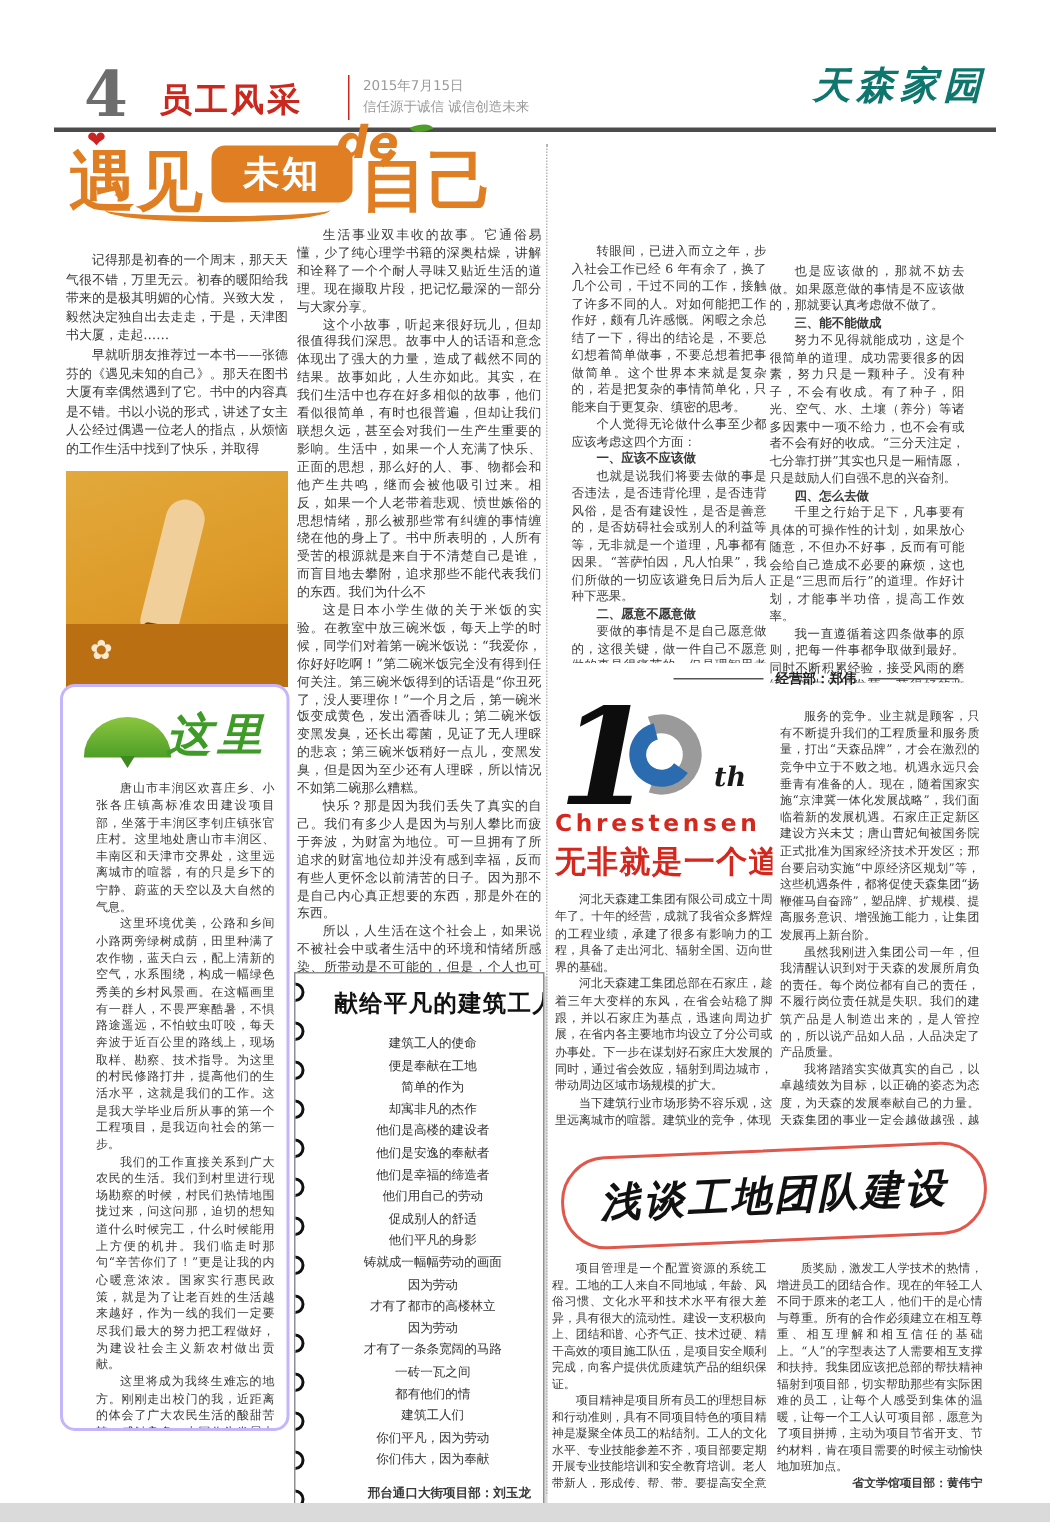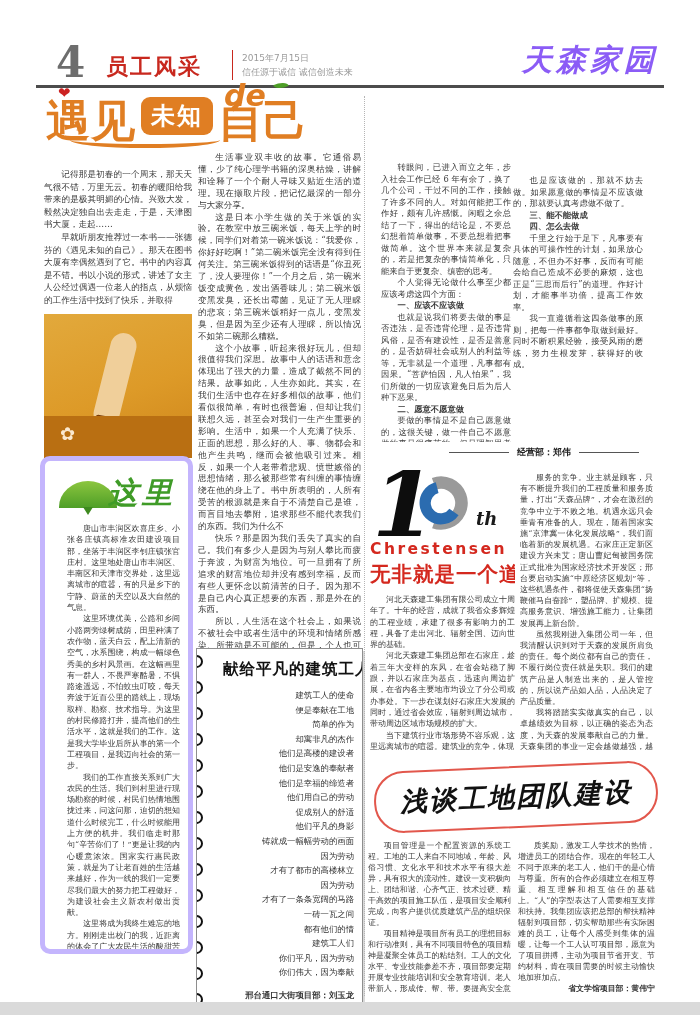--- a/index.html
+++ b/index.html
@@ -7,75 +7,75 @@
   .page { position:relative; width:700px; height:1015px; background:#fff; overflow:hidden;
           font-family:"DejaVu Serif","Liberation Serif",serif; color:#3a3a3a; }
 
   
   .hdr-num { position:absolute; left:56px; top:38px; font-size:42px; font-weight:bold; color:#6d6d6d; }
   .hdr-section { position:absolute; left:106px; top:52px; font-size:22px; font-weight:bold; color:#c8281e;
                  letter-spacing:2px; font-family:"DejaVu Sans","Liberation Sans",sans-serif; }
   .hdr-vline { position:absolute; left:232px; top:50px; width:1px; height:30px; background:#c8281e; }
   .hdr-date { position:absolute; left:242px; top:51px; font-size:9px; color:#9a9a9a; line-height:14px;
               font-family:"DejaVu Sans","Liberation Sans",sans-serif; }
-  .masthead { position:absolute; right:42px; top:40px; font-size:30px; font-weight:bold; font-style:italic;
-              color:#8b5cf6; letter-spacing:4px; }
+  .masthead { position:absolute; right:42px; top:40px; font-size:25px; font-weight:bold; font-style:italic;
+              color:#0f766e; letter-spacing:4px; }
   .hdr-rule { position:absolute; left:36px; top:85px; width:628px; height:3px; background:#4c4c4c; }
 
   
   .col { position:absolute; text-align:justify; overflow:hidden; }
   .col p { text-indent:2em; }
   .bold { font-weight:bold; }
   .sig { text-align:right; font-weight:bold; text-indent:0 !important; }
 
   
   .meet-title { position:absolute; left:46px; top:92px; width:312px; height:64px; white-space:nowrap; }
   .mt-orange { color:#e07e23; font-weight:bold; font-size:44px; letter-spacing:1px; }
   .mt-heart { position:absolute; left:12px; top:-8px; color:#cc2222; font-size:15px; }
   .mt-box { display:inline-block; background:#e07e23; color:#fff; font-size:24px; font-weight:bold;
-            border-radius:9px; padding:3px 10px; vertical-align:12px; letter-spacing:2px; }
+            border-radius:9px; padding:3px 21px; vertical-align:12px; letter-spacing:2px; }
   .mt-de { position:absolute; left:178px; top:-14px; color:#e07e23; font-size:30px; font-weight:bold;
            font-style:italic; font-family:"DejaVu Sans","Liberation Sans",sans-serif; }
   .mt-leaf { position:absolute; left:228px; top:-10px; width:14px; height:7px; background:#4e9e27;
              border-radius:0 100% 0 100%; transform:rotate(-25deg); }
   .mt-smile { position:absolute; left:24px; top:40px; width:150px; height:16px;
               border-bottom:4px solid #e07e23; border-radius:0 0 60% 60%; }
   .meet-col1 { left:44px; top:168px; width:148px; height:142px; font-size:8.6px; line-height:12.6px; }
   .meet-col2 { left:198px; top:152px; width:163px; height:512px; font-size:8.6px; line-height:11.9px; }
   .meet-illust { position:absolute; left:44px; top:314px; width:148px; height:144px; overflow:hidden;
                  background:linear-gradient(160deg,#e2a93c 0%,#dd9a28 55%,#cf861b 100%); }
   .ill-ledge { position:absolute; left:0; bottom:0; width:100%; height:42px; background:#b96f12; }
   .ill-leg { position:absolute; left:58px; top:18px; width:26px; height:96px; background:#f0cf9a;
              border-radius:13px; transform:rotate(14deg); }
   .ill-shoe { position:absolute; left:50px; top:104px; width:44px; height:18px; background:#7a3d08;
               border-radius:4px 16px 4px 4px; transform:rotate(10deg); }
   .ill-flower { position:absolute; left:16px; bottom:14px; color:#fbe9d0; font-size:18px; }
 
   
   .here-box { position:absolute; left:40px; top:456px; width:153px; height:498px;
-              border:5px solid #c4b5fd; border-radius:10px; background:#fff; padding:10px 8px 6px 8px; overflow:hidden; }
+              border:2px solid #c4b5fd; border-radius:10px; background:#fff; padding:10px 8px 6px 8px; overflow:hidden; }
   .here-title-row { position:relative; height:52px; }
   .here-fan { position:absolute; left:6px; top:10px; width:58px; height:27px;
               background:linear-gradient(#8cc63f,#4e9e27); border-radius:60px 60px 0 0 / 54px 54px 0 0; }
   .here-fan:after { content:""; position:absolute; left:24px; top:26px; border-left:5px solid transparent;
                     border-right:5px solid transparent; border-top:8px solid #3e8a1f; }
   .here-name { position:absolute; right:4px; top:2px; color:#3f9b27; font-size:30px; font-weight:bold;
                font-style:italic; letter-spacing:4px; }
   .here-text { font-size:8px; line-height:11.3px; text-align:justify; }
   .here-text p { text-indent:2em;margin-left:14px; }
 
   
   .notebook { position:absolute; left:196px; top:648px; width:167px; height:361px; background:#fff;
               border:1px solid #8e8e8e; box-shadow:2px 3px 0 #d9d9d9; padding:10px 8px 6px 26px; overflow:hidden; }
   .rings { position:absolute; left:-7px; top:6px; display:flex; flex-direction:column; gap:13px; }
   .ring { width:13px; height:13px; border:2.5px solid #111; border-radius:50%; background:#fff; position:relative; }
   .ring:after { content:""; position:absolute; left:-5px; top:4px; width:6px; height:2.5px; background:#111; }
   .poem-title { font-size:15.5px; font-weight:900; color:#111; text-align:center; letter-spacing:1px;
                 font-family:"DejaVu Sans","Liberation Sans",sans-serif; margin-bottom:8px; white-space:nowrap; }
-  .poem-line { font-size:8.4px; line-height:14.6px; text-align:right; color:#333; }
+  .poem-line { font-size:8.4px; line-height:14.6px; text-align:center; color:#333; }
   .poem-sig { margin-top:10px; font-size:8.4px; text-align:right; font-weight:bold; }
 
   
   .vsep { position:absolute; left:364px; top:96px; height:900px; border-left:1px dotted #b5b5b5; }
 
   
   .simple-box { position:absolute; left:368px; top:100px; width:294px; height:368px;
                 background:#ededec; border-radius:10px; }
   .simple-title { position:absolute; left:0; top:14px; width:294px; text-align:center; white-space:nowrap; }
   .st-red { color:#c8281e; font-size:27px; font-weight:900; letter-spacing:2px;
@@ -146,22 +146,22 @@
 
   <div class="meet-illust">
     <div class="ill-leg"></div>
     <div class="ill-shoe"></div>
     <div class="ill-ledge"></div>
     <div class="ill-flower">✿</div>
   </div>
 
   <div class="col meet-col2">
     <p>生活事业双丰收的故事。它通俗易懂，少了纯心理学书籍的深奥枯燥，讲解和诠释了一个个耐人寻味又贴近生活的道理。现在撷取片段，把记忆最深的一部分与大家分享。</p>
+    <p>这个小故事，听起来很好玩儿，但却很值得我们深思。故事中人的话语和意念体现出了强大的力量，造成了截然不同的结果。故事如此，人生亦如此。其实，在我们生活中也存在好多相似的故事，他们看似很简单，有时也很普遍，但却让我们联想久远，甚至会对我们一生产生重要的影响。生活中，如果一个人充满了快乐、正面的思想，那么好的人、事、物都会和他产生共鸣，继而会被他吸引过来。相反，如果一个人老带着悲观、愤世嫉俗的思想情绪，那么被那些常有纠缠的事情缠绕在他的身上了。书中所表明的，人所有受苦的根源就是来自于不清楚自己是谁，而盲目地去攀附，追求那些不能代表我们的东西。我们为什么不</p>
     <p>这是日本小学生做的关于米饭的实验。在教室中放三碗米饭，每天上学的时候，同学们对着第一碗米饭说：“我爱你，你好好吃啊！”第二碗米饭完全没有得到任何关注。第三碗米饭得到的话语是“你丑死了，没人要理你！”一个月之后，第一碗米饭变成黄色，发出酒香味儿；第二碗米饭变黑发臭，还长出霉菌，见证了无人理睬的悲哀；第三碗米饭稍好一点儿，变黑发臭，但是因为至少还有人理睬，所以情况不如第二碗那么糟糕。</p>
-    <p>这个小故事，听起来很好玩儿，但却很值得我们深思。故事中人的话语和意念体现出了强大的力量，造成了截然不同的结果。故事如此，人生亦如此。其实，在我们生活中也存在好多相似的故事，他们看似很简单，有时也很普遍，但却让我们联想久远，甚至会对我们一生产生重要的影响。生活中，如果一个人充满了快乐、正面的思想，那么好的人、事、物都会和他产生共鸣，继而会被他吸引过来。相反，如果一个人老带着悲观、愤世嫉俗的思想情绪，那么被那些常有纠缠的事情缠绕在他的身上了。书中所表明的，人所有受苦的根源就是来自于不清楚自己是谁，而盲目地去攀附，追求那些不能代表我们的东西。我们为什么不</p>
     <p>快乐？那是因为我们丢失了真实的自己。我们有多少人是因为与别人攀比而疲于奔波，为财富为地位。可一旦拥有了所追求的财富地位却并没有感到幸福，反而有些人更怀念以前清苦的日子。因为那不是自己内心真正想要的东西，那是外在的东西。</p>
     <p>所以，人生活在这个社会上，如果说不被社会中或者生活中的环境和情绪所感染、所带动是不可能的，但是，个人也可以感染和带动一片环境。那么，我们更应该做的是学着快乐，学着用乐观积极的心态和情绪去引动与你同频率的伙伴。</p>
 
   </div>
 
   <div class="here-box">
     <div class="here-title-row">
       <span class="here-fan"></span>
       <span class="here-name">这里</span>
     </div>
@@ -222,20 +222,21 @@
     <p>转眼间，已进入而立之年，步入社会工作已经 6 年有余了，换了几个公司，干过不同的工作，接触了许多不同的人。对如何能把工作作好，颇有几许感慨。闲暇之余总结了一下，得出的结论是，不要总幻想着简单做事，不要总想着把事做简单。这个世界本来就是复杂的，若是把复杂的事情简单化，只能来自于更复杂、缜密的思考。</p>
     <p>个人觉得无论做什么事至少都应该考虑这四个方面：</p>
     <p class="bold">一、应该不应该做</p>
     <p>也就是说我们将要去做的事是否违法，是否违背伦理，是否违背风俗，是否有建设性，是否是善意的，是否妨碍社会或别人的利益等等，无非就是一个道理，凡事都有因果。“菩萨怕因，凡人怕果”，我们所做的一切应该避免日后为后人种下恶果。</p>
     <p class="bold">二、愿意不愿意做</p>
     <p>要做的事情是不是自己愿意做的，这很关键，做一件自己不愿意做的事是很痛苦的。但是理智思考的结论，不愿意做的事情</p>
   </div>
   <div class="col simple-col2">
     <p>也是应该做的，那就不妨去做。如果愿意做的事情是不应该做的，那就要认真考虑做不做了。</p>
     <p class="bold">三、能不能做成</p>
+    <p>努力不见得就能成功，这是个很简单的道理。成功需要很多的因素，努力只是一颗种子。没有种子，不会有收成。有了种子，阳光、空气、水、土壤（养分）等诸多因素中一项不给力，也不会有或者不会有好的收成。“三分天注定，七分靠打拼”其实也只是一厢情愿，只是鼓励人们自强不息的兴奋剂。</p>
     <p class="bold">四、怎么去做</p>
     <p>千里之行始于足下，凡事要有具体的可操作性的计划，如果放心随意，不但办不好事，反而有可能会给自己造成不必要的麻烦，这也正是“三思而后行”的道理。作好计划，才能事半功倍，提高工作效率。</p>
     <p>我一直遵循着这四条做事的原则，把每一件事都争取做到最好。同时不断积累经验，接受风雨的磨练，努力生根发芽，获得好的收成。</p>
   </div>
   <div class="simple-sig">
     <span class="dash"></span>
     <span>经营部：郑伟</span>
     <span class="dash"></span>
   </div>
 

